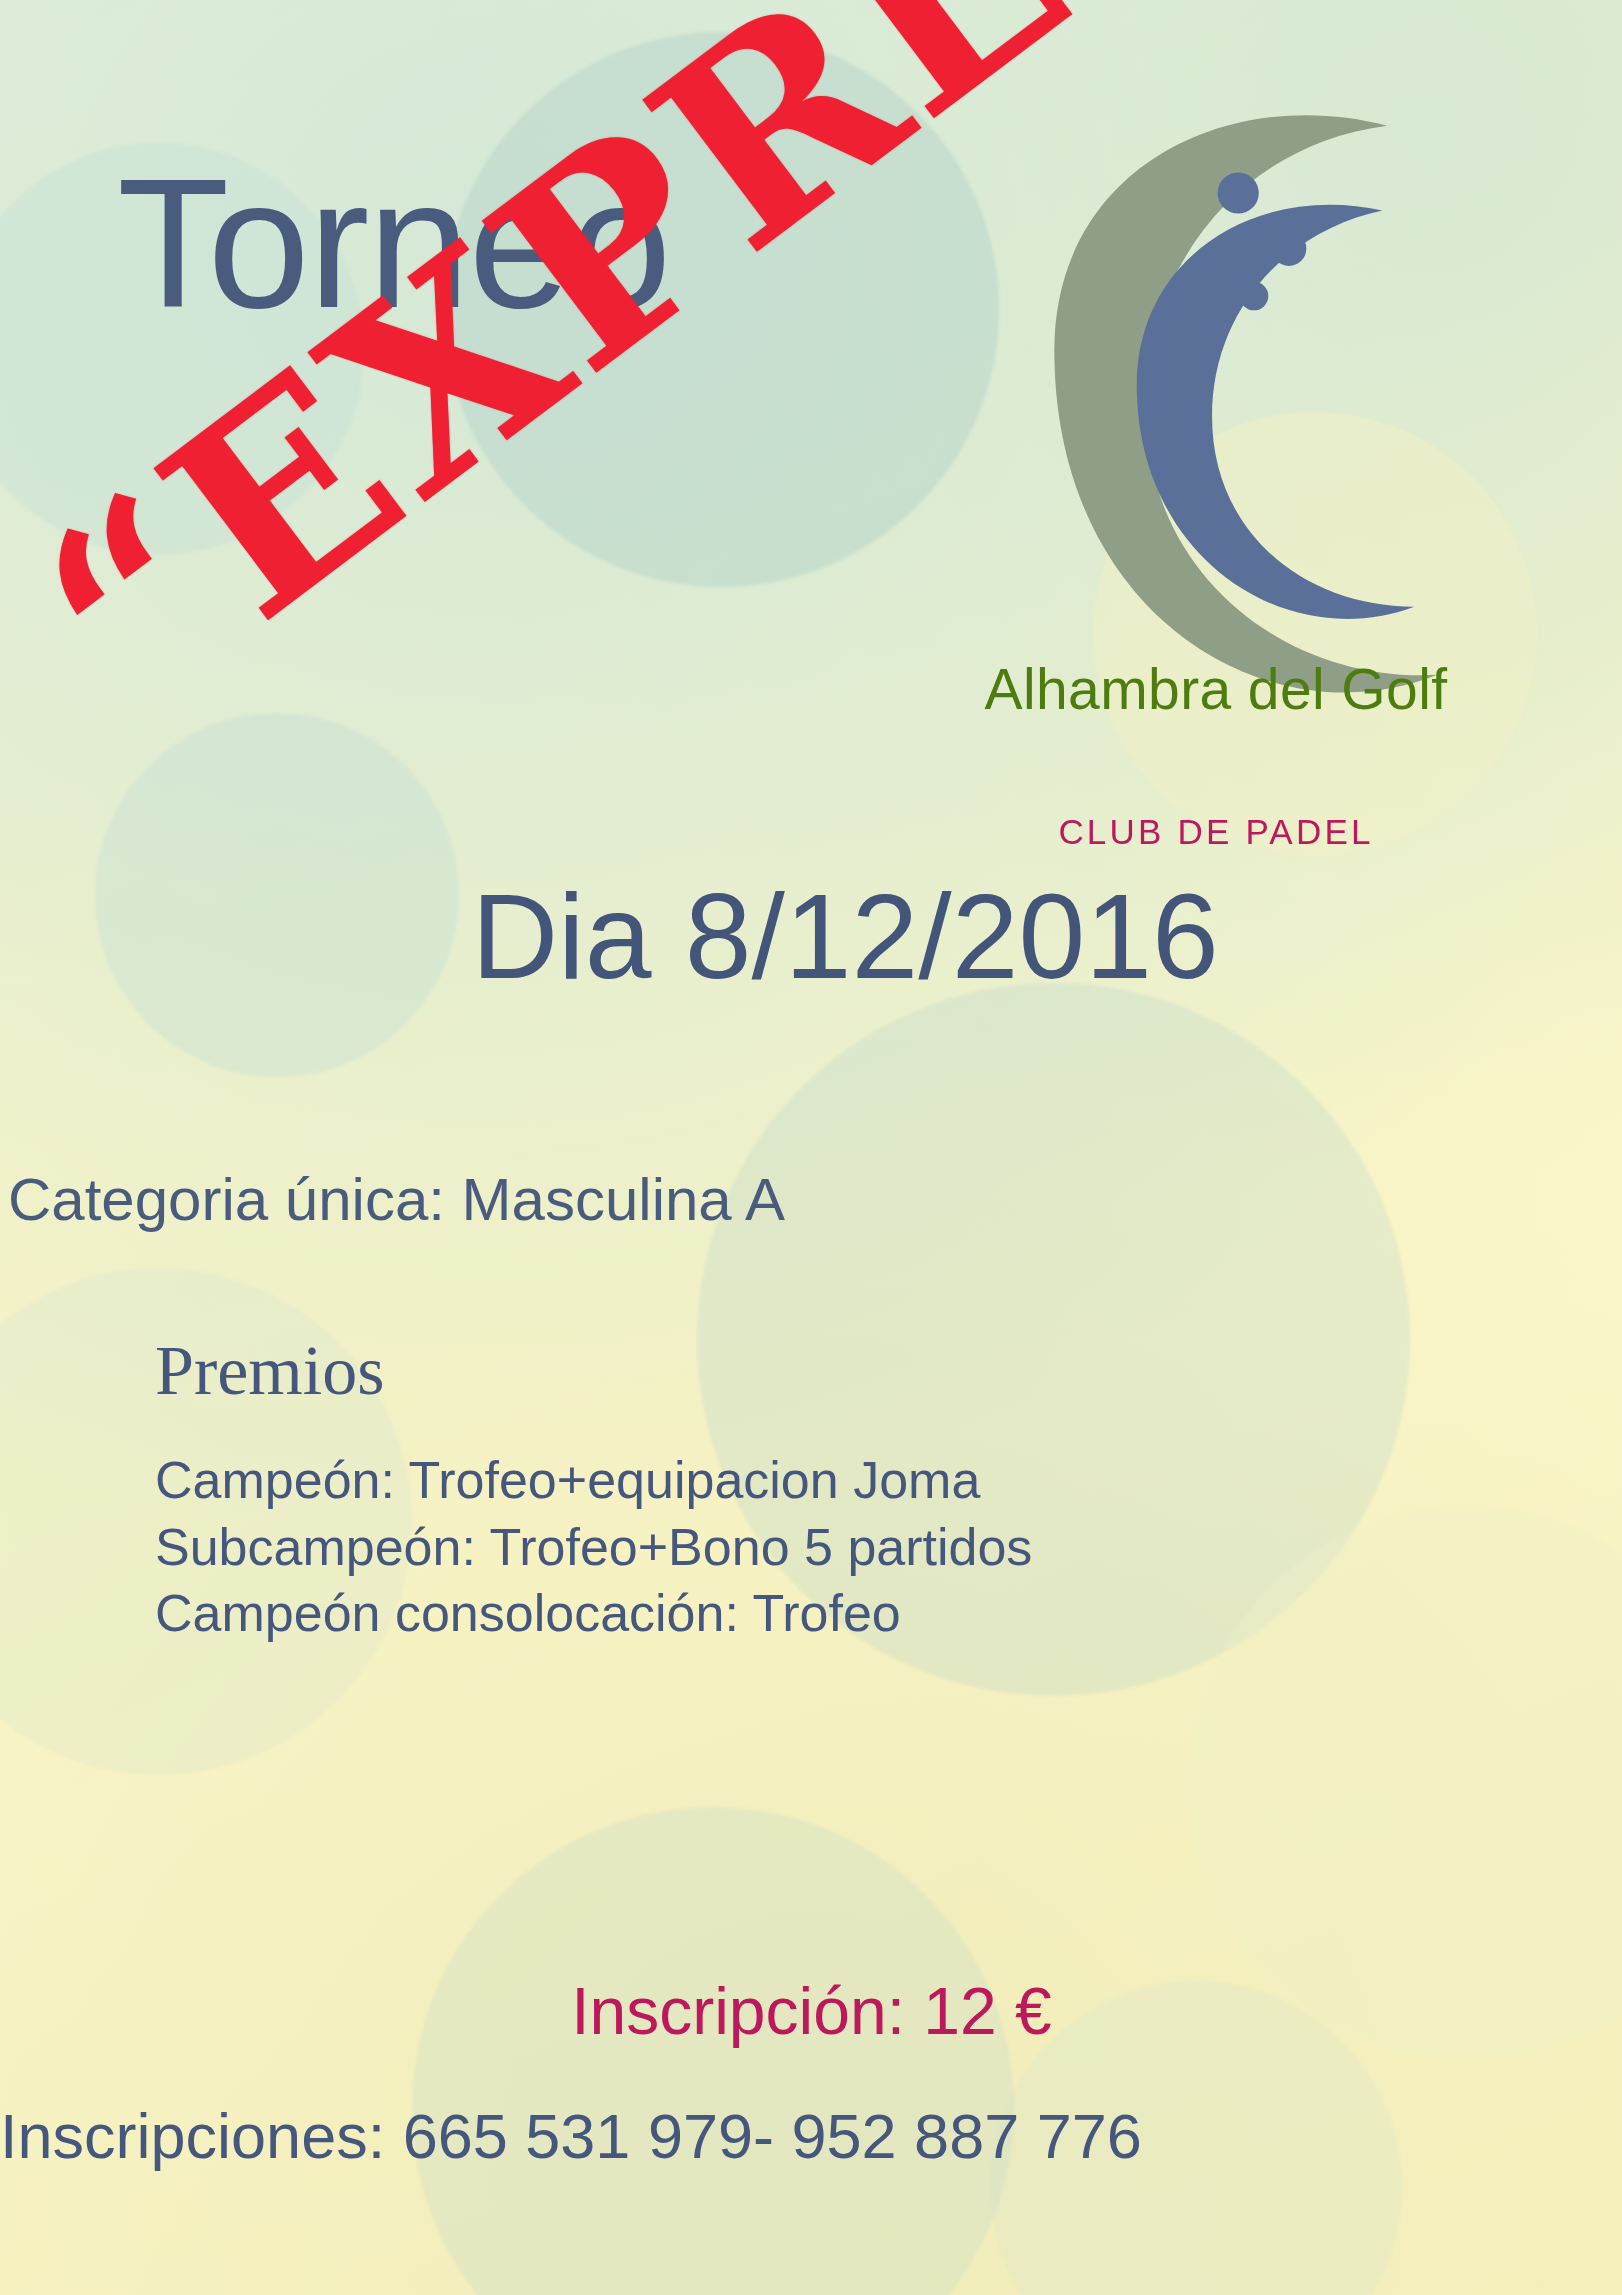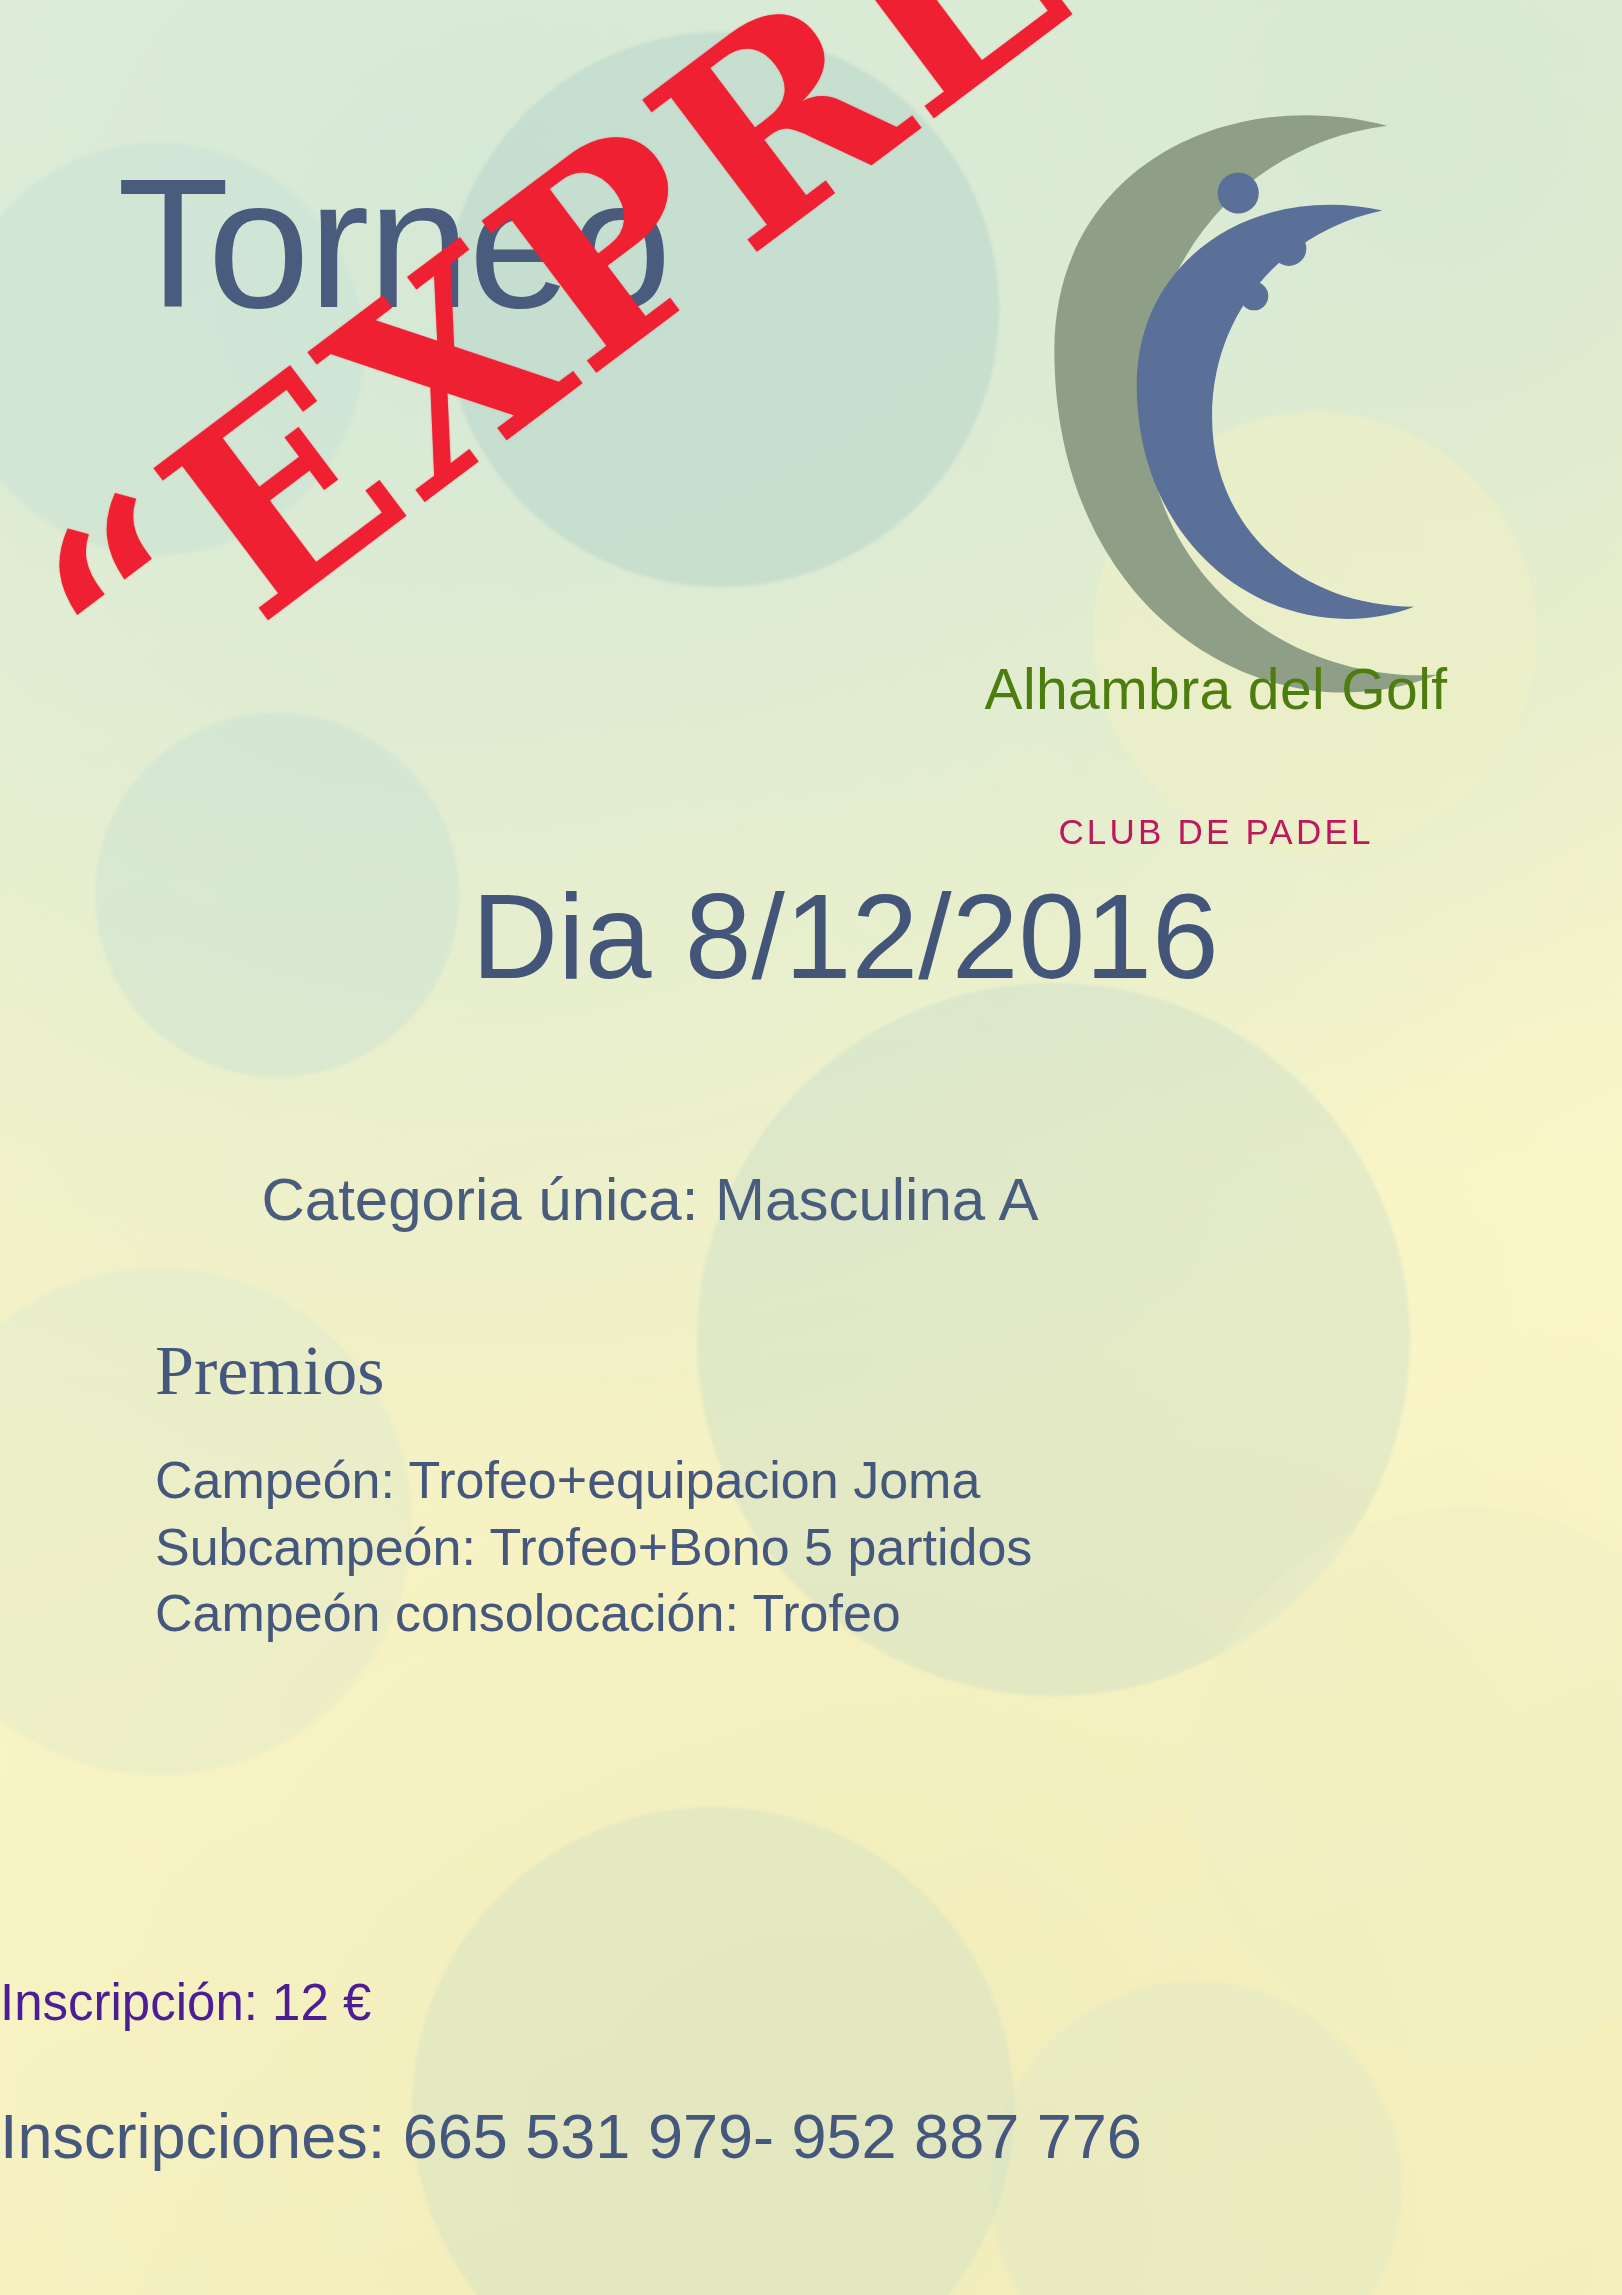--- a/index.html
+++ b/index.html
@@ -119,24 +119,24 @@
     white-space: nowrap;
     text-shadow: 0 0 1.6px rgba(239,32,50,0.5);
   }
 
   
   .category {
     position: absolute;
     left: 0;
     top: 1165px;
     width: 1300px;
-    text-align: center;
     color: #4a5c7e;
     font-size: 60px;
     white-space: nowrap;
+    padding-left: 8px;
   }
   .premios-block {
     position: absolute;
     left: 155px;
     top: 1331px;
     width: 1347px;
     color: #45577c;
   }
   .premios-label {
     font-size: 70px;
@@ -146,23 +146,23 @@
   .premio-line {
     font-size: 52px;
     line-height: 1.28;
     white-space: nowrap;
   }
   .fee {
     position: absolute;
     left: 0;
     top: 1973px;
     width: 1623px;
-    text-align: left;
-    color: #4c1d95;
-    font-size: 51px;
+    text-align: center;
+    color: #be185d;
+    font-size: 66px;
     white-space: nowrap;
   }
   .phones {
     position: absolute;
     left: 0;
     top: 2100px;
     width: 1623px;
     text-align: left;
     color: #45577c;
     font-size: 63px;

